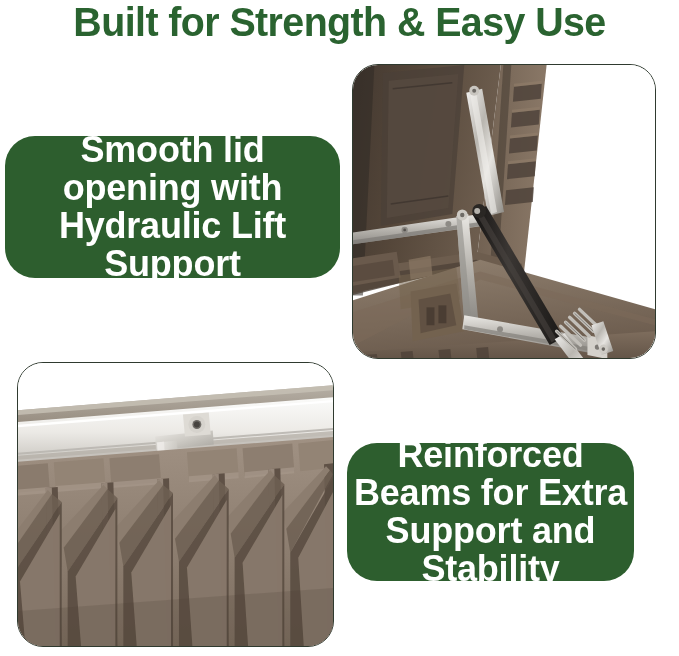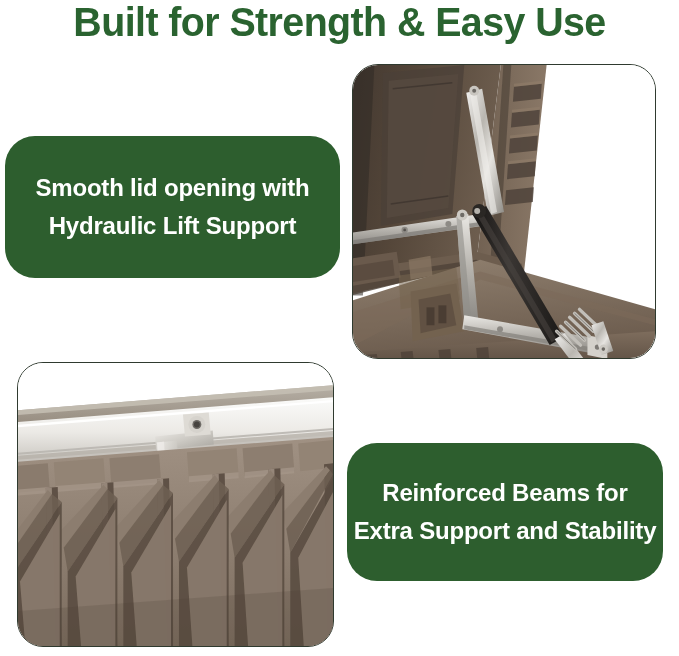--- a/index.html
+++ b/index.html
@@ -29,25 +29,25 @@
     border-radius:30px;
     color:#ffffff;
     display:flex;align-items:center;justify-content:center;
     text-align:center;
     font-weight:bold;
     box-sizing:border-box;
   }
   .callout .txt{
     display:block;width:100%;
     padding:0 3px;
-    font-size:24px;line-height:38px;
+    font-size:36px;line-height:38px;
     letter-spacing:-0.2px;
   }
   #callout-lift{ left:5px;  top:136px; width:335px; height:142px; }
-  #callout-beams{ left:347px; top:443px; width:316px; height:138px; }
+  #callout-beams{ left:347px; top:443px; width:287px; height:138px; }
 
   
   .photo{
     position:absolute;
     border:1.3px solid #2f3a2f;
     border-radius:26px;
     overflow:hidden;
     background:#ffffff;
     box-sizing:border-box;
   }

